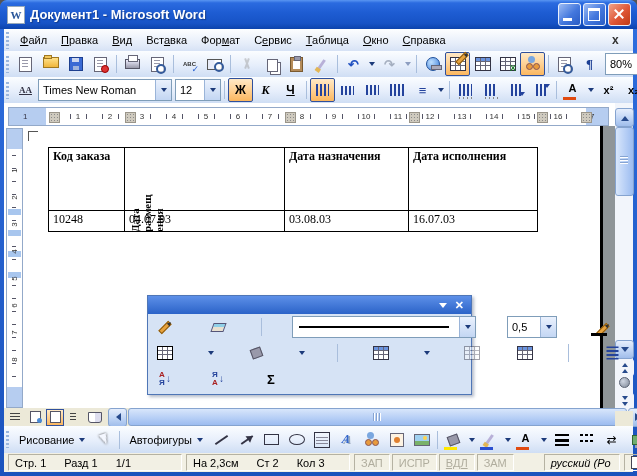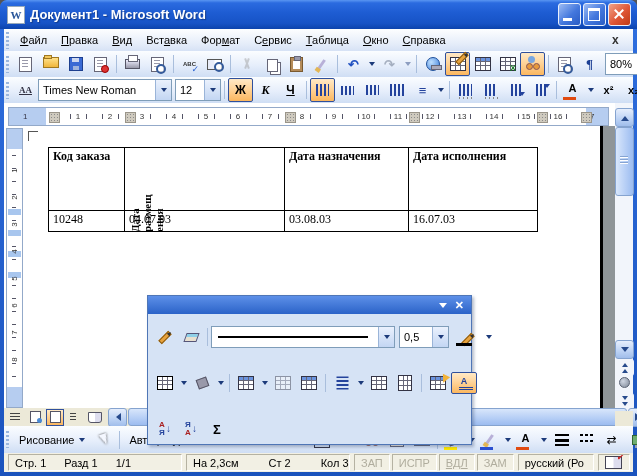--- a/index.html
+++ b/index.html
@@ -152,21 +152,21 @@
   .vtext span{display:block;}
 
   
   .float-tb{left:147px;top:295px;width:323px;background:#d6e3f5;border:1px solid #4f76b6;z-index:20;
     box-shadow:2px 2px 3px rgba(40,60,100,.35);}
   .ft-title{height:18px;background:linear-gradient(180deg,#5d90e8,#2b63c8);display:flex;align-items:center;
     color:#fff;font-weight:bold;padding-left:6px;}
   .ft-ctl{margin-left:auto;display:flex;align-items:center;gap:8px;padding-right:7px;}
   .tri-w{width:0;height:0;border:4px solid transparent;border-top:5px solid #fff;margin-top:4px;}
   .ft-x{color:#fff;font-weight:bold;font-size:11px;line-height:11px;}
-  .ft-row{display:flex;align-items:center;padding:12px 4px;}
+  .ft-row{display:flex;align-items:center;padding:2px 4px;gap:27px;}
   .fbtn{height:20px;min-width:24px;display:flex;align-items:center;justify-content:center;
     border:1px solid transparent;border-radius:2px;position:relative;flex:none;}
   .fbtn.on{background:linear-gradient(180deg,#ffe9c6,#ffd49a 45%,#fbb75f);border-color:#30509c;}
   .fbtn.dis{opacity:.45;}
   .linestyle-line{width:150px;height:2px;background:#000;margin:auto 2px;}
   .sortico{display:flex;align-items:center;gap:1px;font:bold 8px "Liberation Sans",sans-serif;line-height:8px;}
   .sortico .l1{color:#a22;} .sortico .l2{color:#24439c;}
   .tdir-ic{font:bold 9px "Liberation Sans",sans-serif;color:#24439c;position:relative;padding-bottom:4px;}
   .tdir-ic:after{content:"";position:absolute;left:-2px;bottom:0;width:14px;height:3px;
     background:linear-gradient(180deg,#24439c 0 1px,transparent 1px 2px,#24439c 2px 3px);}
@@ -755,41 +755,41 @@
       </div>
 
   </div>
 
   <div class="abs statusbar">
     <div class="sbox" style="width:160px;">
       <span class="sp">Стр. 1</span>
       <span class="sp">Разд 1</span>
       <span class="sp">1/1</span>
     </div>
-    <div class="sbox" style="width:150px;gap:12px;">
+    <div class="sbox" style="width:150px;">
       <span class="sp">На 2,3см</span>
       <span class="sp">Ст 2</span>
       <span class="sp">Кол 3</span>
     </div>
     <div style="display:flex;">
 
     <div class="sbox stog" style="margin-right:2px;">
           <span>ЗАП</span>
         </div>
         <div class="sbox stog" style="margin-right:2px;">
           <span>ИСПР</span>
         </div>
         <div class="sbox stog" style="margin-right:2px;text-decoration:underline;">
           <span>ВДЛ</span>
         </div>
-        <div class="sbox stog" style="margin-right:2px;">
+        <div class="sbox stog" style="margin-right:12px;">
           <span>ЗАМ</span>
         </div>
       </div>
-    <div class="sbox" style="width:62px;margin-left:2px;">
+    <div class="sbox" style="width:62px;margin-left:18px;font-style:italic;">
       <span>русский (Ро</span>
     </div>
     <div class="sbox" style="width:18px;justify-content:center;">
       <i class="sbook"></i>
     </div>
     <div class="rgrip"></div>
   </div>
 
 </div>
 

